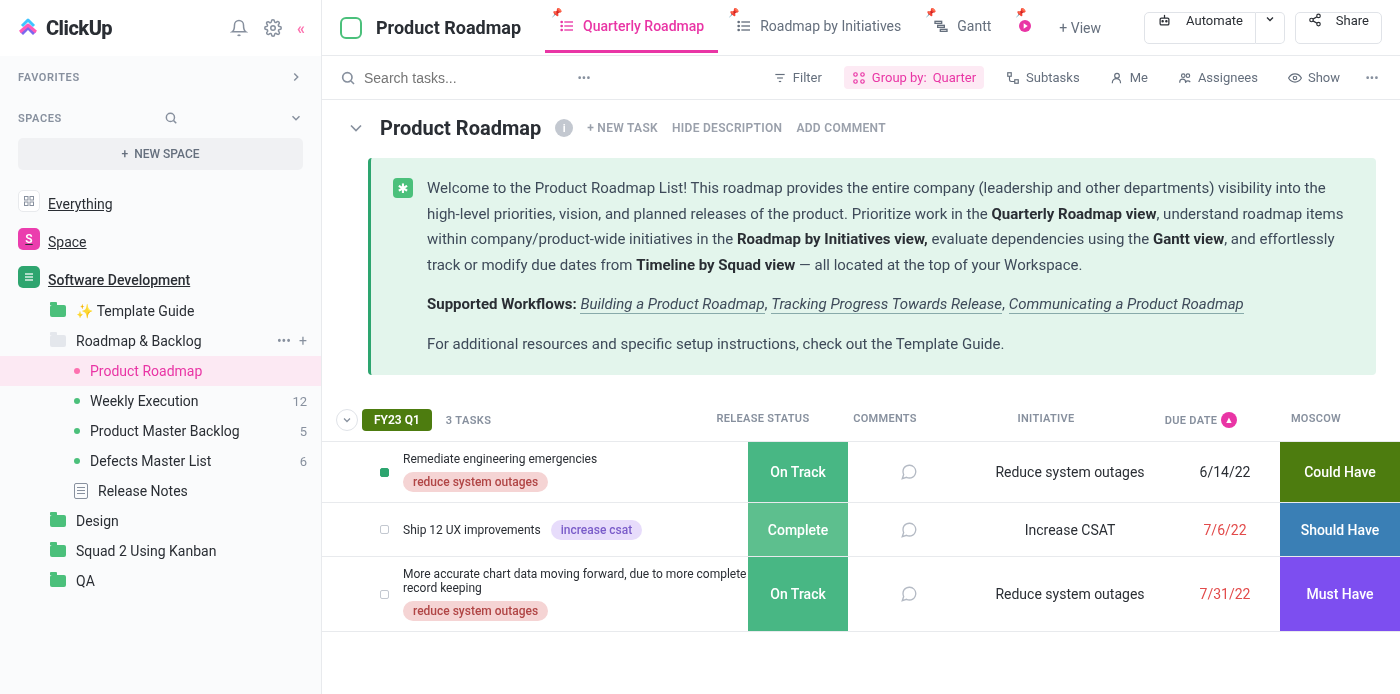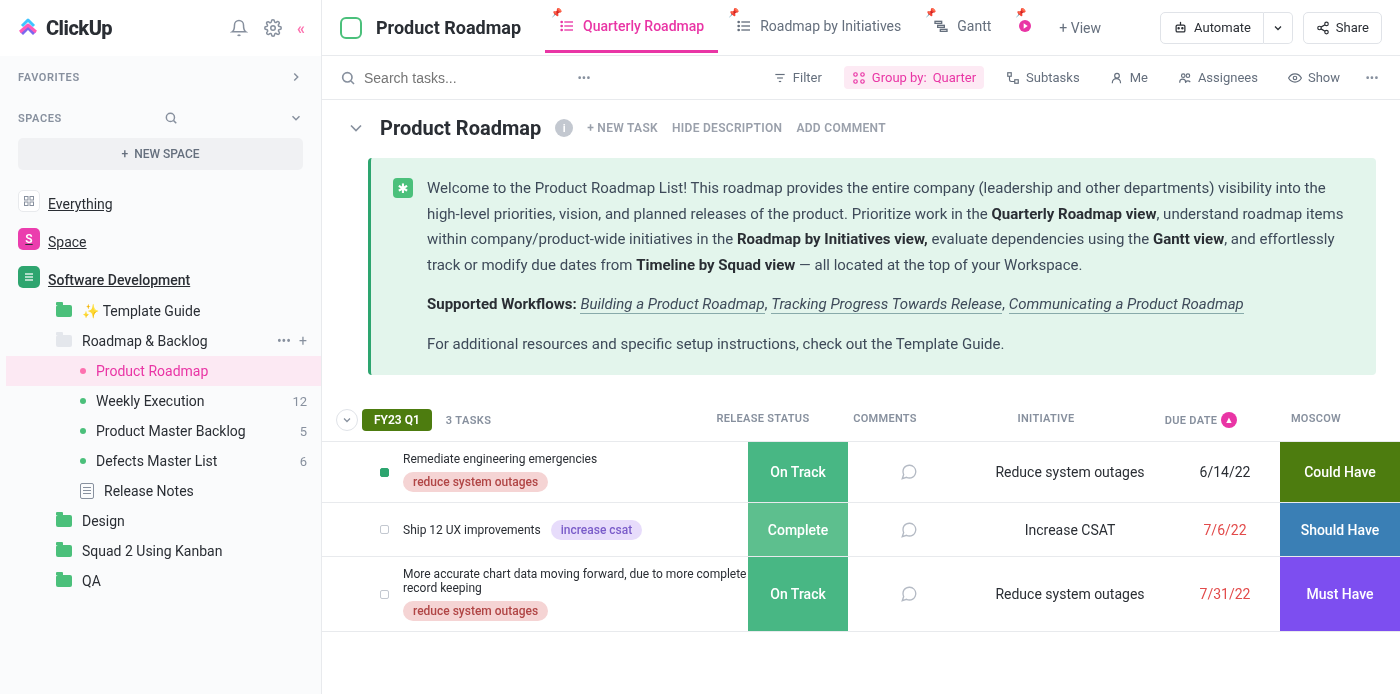--- a/index.html
+++ b/index.html
@@ -21,21 +21,21 @@
 .sb-section-hdr .search-small { margin-left: auto; margin-right: 8px; }
 
 .new-space-btn { margin: 0 18px 12px; height: 32px; background: #f0f1f3; border-radius: 5px; display: flex; align-items: center; justify-content: center; font-size: 12px; font-weight: 500; color: #656f7d; cursor: pointer; gap: 6px; }
 
 .space-row { display: flex; align-items: flex-end; padding: 8px 18px; gap: 8px; cursor: pointer; font-size: 14px; color: #2a2e34; text-decoration: underline; }
 .space-icon { width: 22px; height: 22px; border-radius: 5px; display: flex; align-items: center; justify-content: center; font-size: 12px; color: #fff; font-weight: 600; flex-shrink: 0; }
 .space-icon.grid { background: #fff; border: 1px solid #e8eaed; color: #87909e; }
 .space-icon.pink { background: #eb3dae; }
 .space-icon.green { background: #2ea56f; }
 
-.tree { padding-left: 6px; }
+.tree { }
 .tree-row { display: flex; align-items: center; padding: 7px 14px 7px 50px; gap: 10px; cursor: pointer; font-size: 14px; color: #2a2e34; position: relative; }
 .tree-row.active { background: #fce9f3; color: #e935a5; }
 .tree-row .badge { margin-left: auto; color: #87909e; font-size: 13px; }
 .tree-row .row-actions { margin-left: auto; display: flex; gap: 8px; color: #87909e; }
 .folder-icon { width: 16px; height: 16px; display: inline-flex; align-items: center; justify-content: center; flex-shrink: 0; }
 .folder-fill { width: 16px; height: 12px; background: #4bc07b; border-radius: 2px; position: relative; }
 .folder-fill::before { content: ""; position: absolute; top: -3px; left: 0; width: 7px; height: 3px; background: #4bc07b; border-radius: 1px 1px 0 0; }
 .folder-open { width: 16px; height: 12px; background: #e4e7ec; border-radius: 2px; position: relative; }
 .folder-open::before { content: ""; position: absolute; top: -3px; left: 0; width: 7px; height: 3px; background: #e4e7ec; border-radius: 1px 1px 0 0; }
 .dot { width: 6px; height: 6px; border-radius: 50%; flex-shrink: 0; }
@@ -50,21 +50,21 @@
 .topbar { height: 56px; display: flex; align-items: center; padding: 0 18px; border-bottom: 1px solid #e8eaed; gap: 4px; background: #fff; }
 .bc-icon { width: 22px; height: 22px; border-radius: 6px; border: 2.5px solid #4bc07b; margin-right: 10px; position: relative; }
 .bc-icon::after { content: ""; position: absolute; inset: 3px; background: #fff; border-radius: 3px; }
 .bc-title { font-size: 18px; font-weight: 700; margin-right: 20px; }
 .tab { display: flex; align-items: center; gap: 8px; padding: 16px 14px; font-size: 14px; color: #656f7d; cursor: pointer; position: relative; border-bottom: 3px solid transparent; }
 .tab.active { color: #e935a5; border-bottom-color: #e935a5; font-weight: 500; }
 .tab .pin { position: absolute; top: 6px; left: 6px; font-size: 9px; color: #656f7d; }
 .tab-ic { width: 16px; height: 16px; display: inline-flex; }
 .plus-view { color: #656f7d; cursor: pointer; padding: 0 14px; }
 .top-actions { margin-left: auto; display: flex; align-items: center; gap: 10px; }
-.btn-outline { height: 32px; padding: 0 12px; border: 1px solid #e0e3e8; border-radius: 5px; display: flex; align-items: center; gap: 6px; cursor: pointer; font-size: 13px; color: #2a2e34; background: #fff; }
+.btn-outline { height: 32px; padding: 0 12px; border: 1px solid #e0e3e8; border-radius: 5px; display: flex; gap: 14px; cursor: pointer; font-size: 13px; color: #2a2e34; background: #fff; }
 .btn-split { display: flex; }
 .btn-split .btn-outline:first-child { border-radius: 5px 0 0 5px; }
 .btn-split .btn-outline:last-child { border-radius: 0 5px 5px 0; border-left: none; padding: 0 8px; }
 
 .filterbar { height: 44px; display: flex; align-items: center; padding: 0 18px; border-bottom: 1px solid #e8eaed; gap: 14px; font-size: 13px; color: #656f7d; background: #fff; }
 .search-wrap { display: flex; align-items: center; gap: 8px; flex: 0 0 220px; }
 .search-input { border: none; outline: none; font-size: 14px; color: #656f7d; background: transparent; width: 140px; }
 .fb-spacer { flex: 1; }
 .fb-item { display: flex; align-items: center; gap: 6px; cursor: pointer; padding: 4px 8px; border-radius: 4px; }
 .fb-item.pink { background: #fdeaf4; color: #e935a5; }

